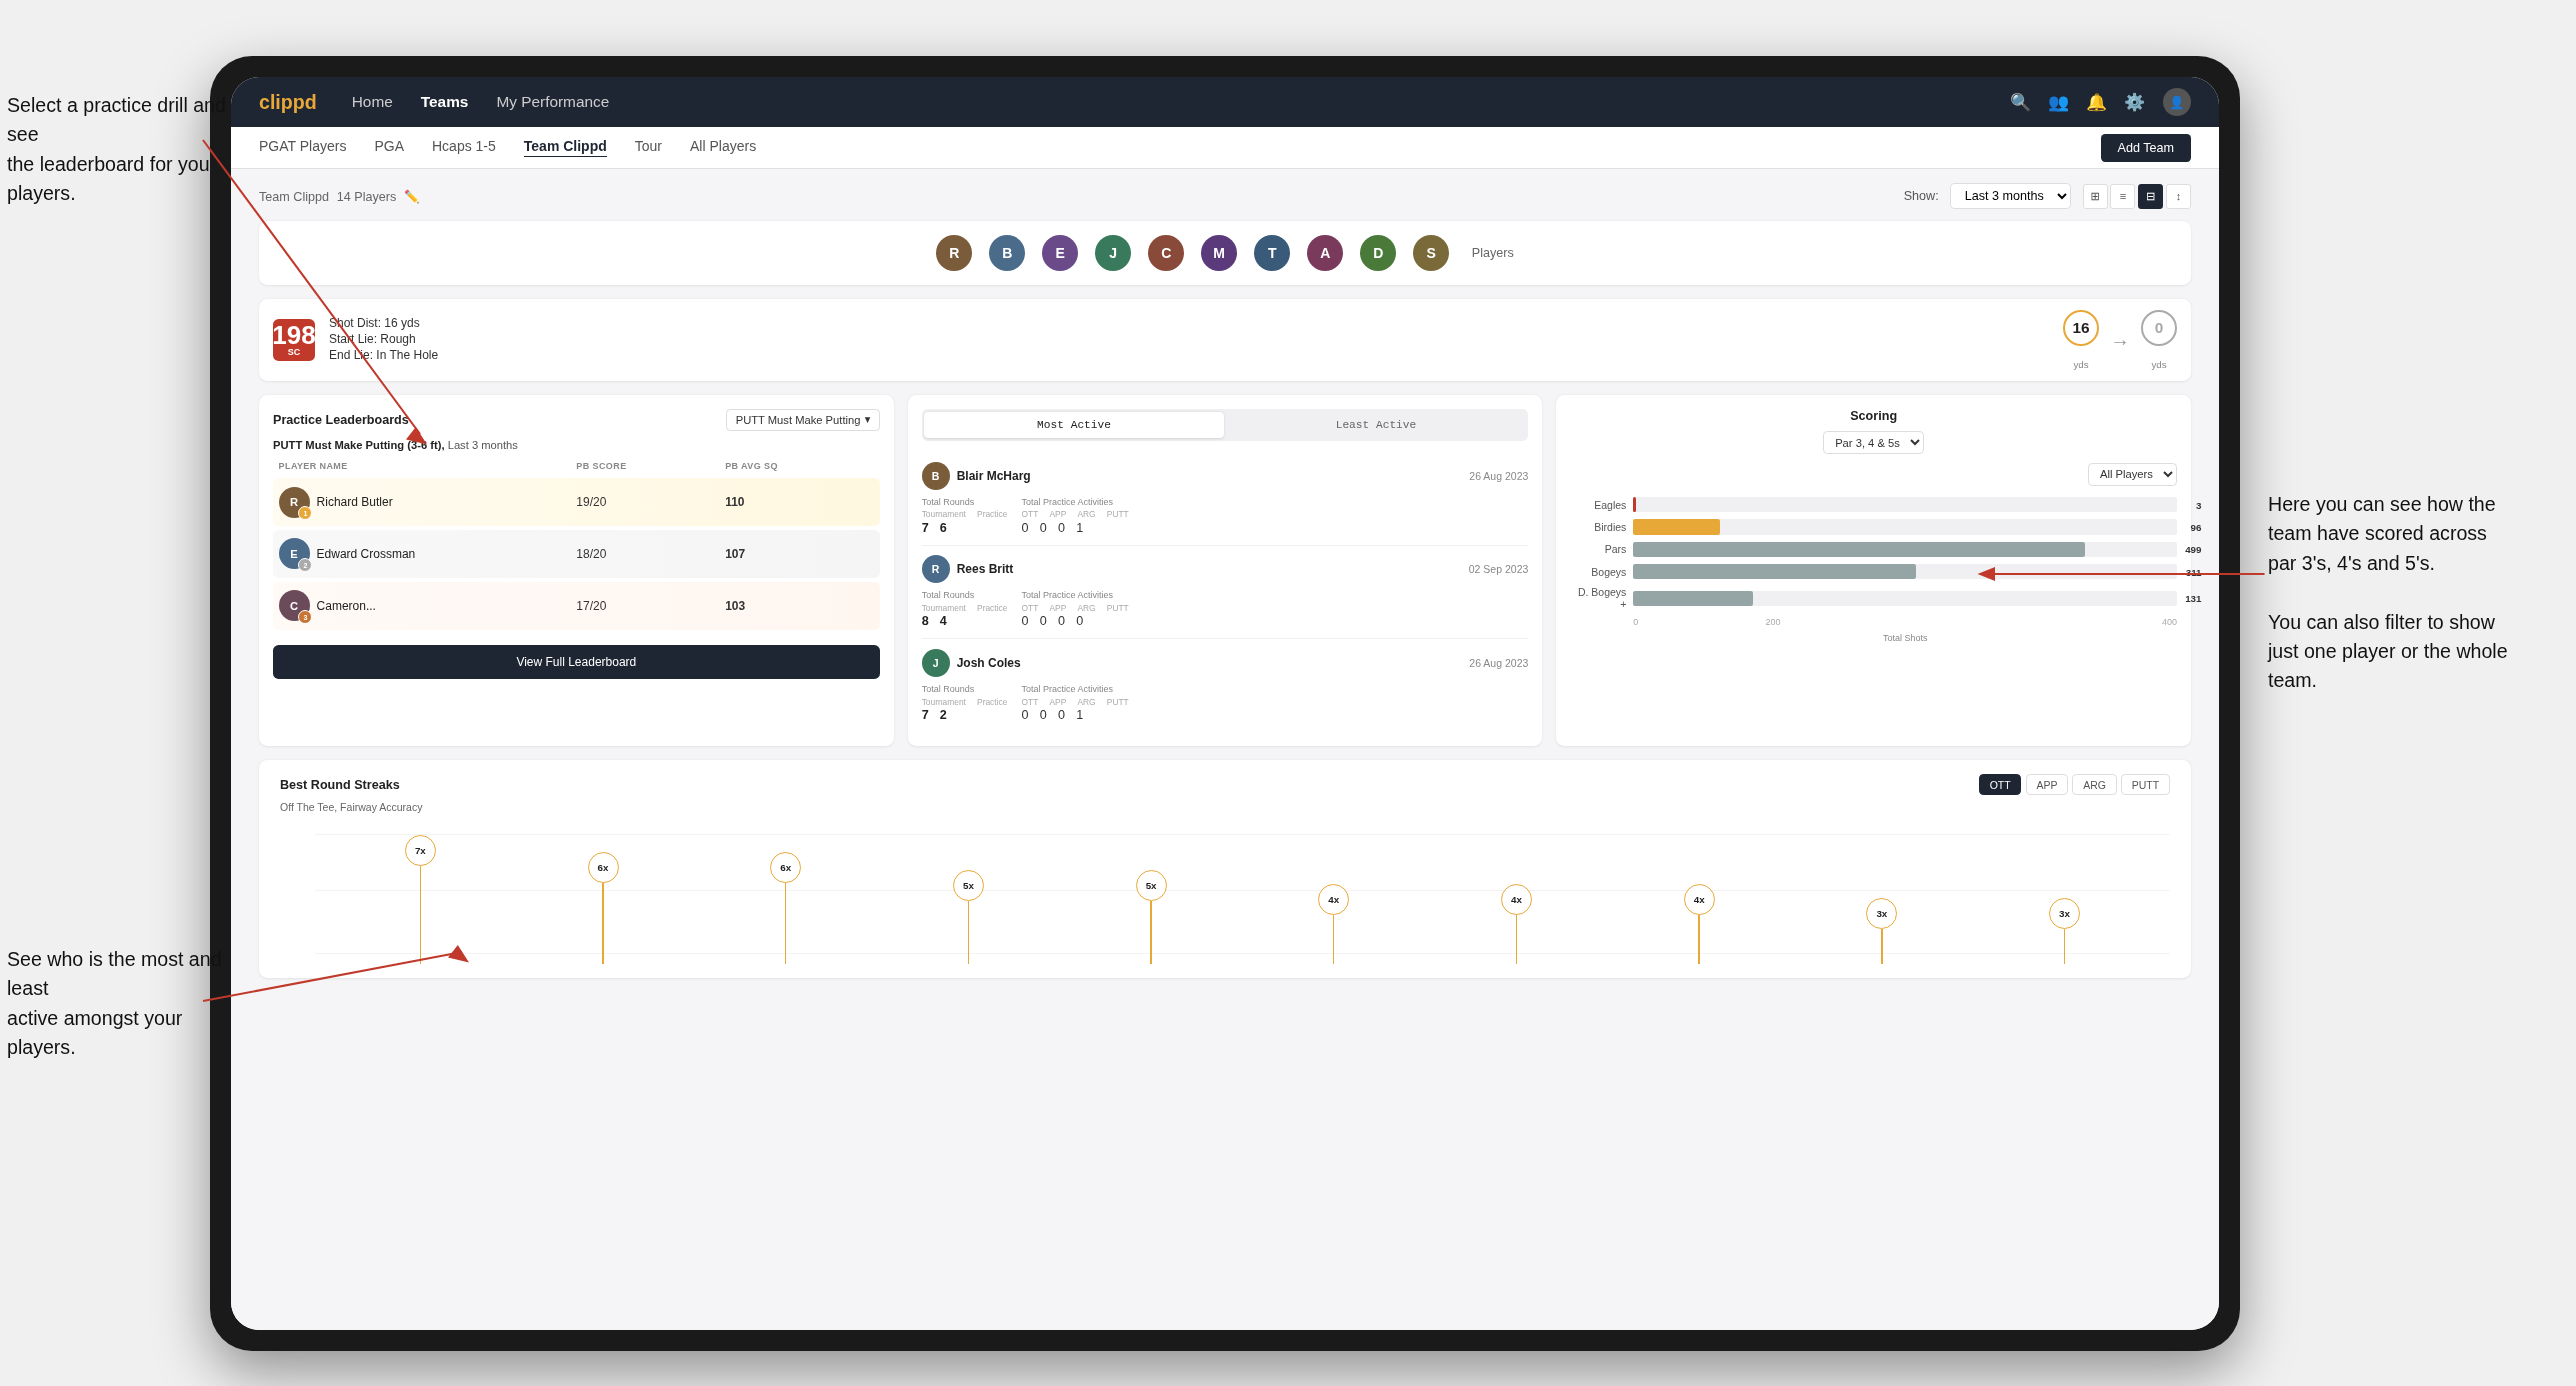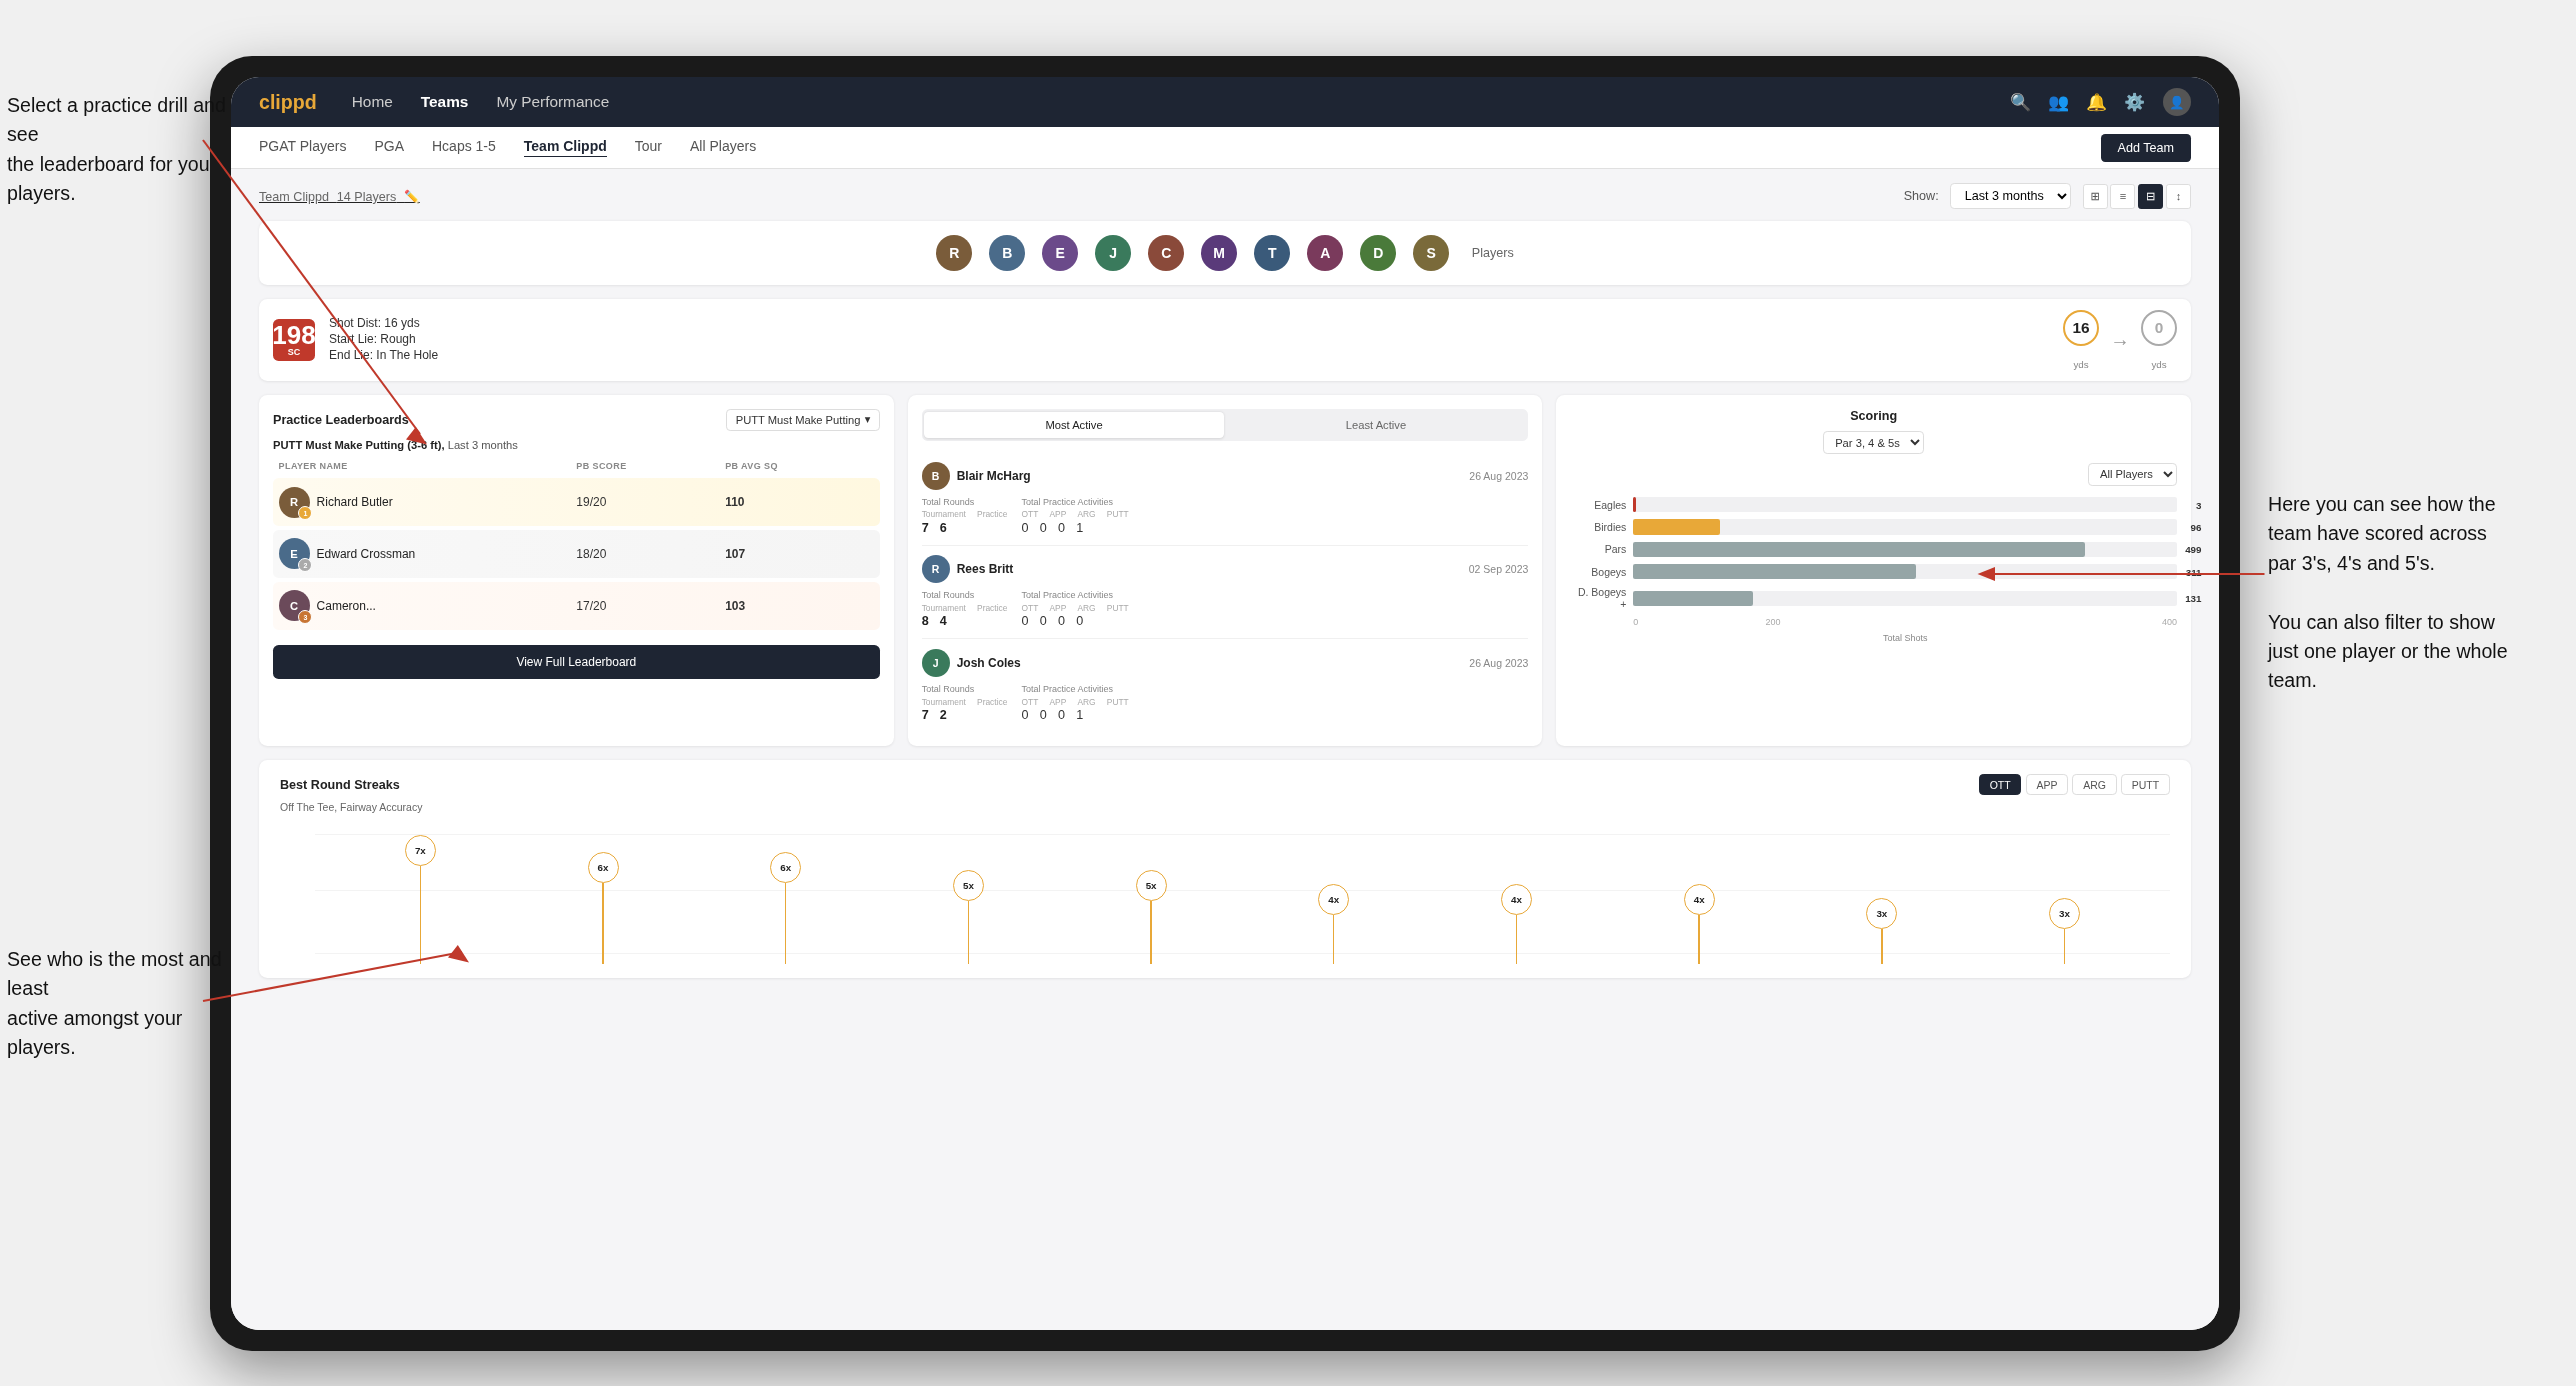--- a/index.html
+++ b/index.html
@@ -131,21 +131,20 @@
     .team-header {
       display: flex;
       align-items: center;
       justify-content: space-between;
       margin-bottom: 11.2px;
     }
     .team-title {
       font-size: 14px;
       font-weight: 600;
       color: #222;
-      text-decoration: underline;
     }
     .team-title span {
       font-weight: 400;
       color: #666;
       font-size: 12.6px;
     }
     .team-controls {
       display: flex;
       align-items: center;
       gap: 11.2px;
@@ -411,20 +410,21 @@
       margin-bottom: 11.2px;
     }
     .toggle-btn {
       flex: 1;
       padding: 7px;
       text-align: center;
       font-size: 11.2px;
       border-radius: 4.2px;
       cursor: pointer;
       font-weight: 500;
+      font-family: Liberation Mono, monospace;
     }
     .toggle-btn.active {
       background: #fff;
       color: #222;
       box-shadow: 0 0.7px 2.8px rgba(0,0,0,0.12);
     }
     .toggle-btn:not(.active) { color: #666; }
 
     
     .activity-player {

